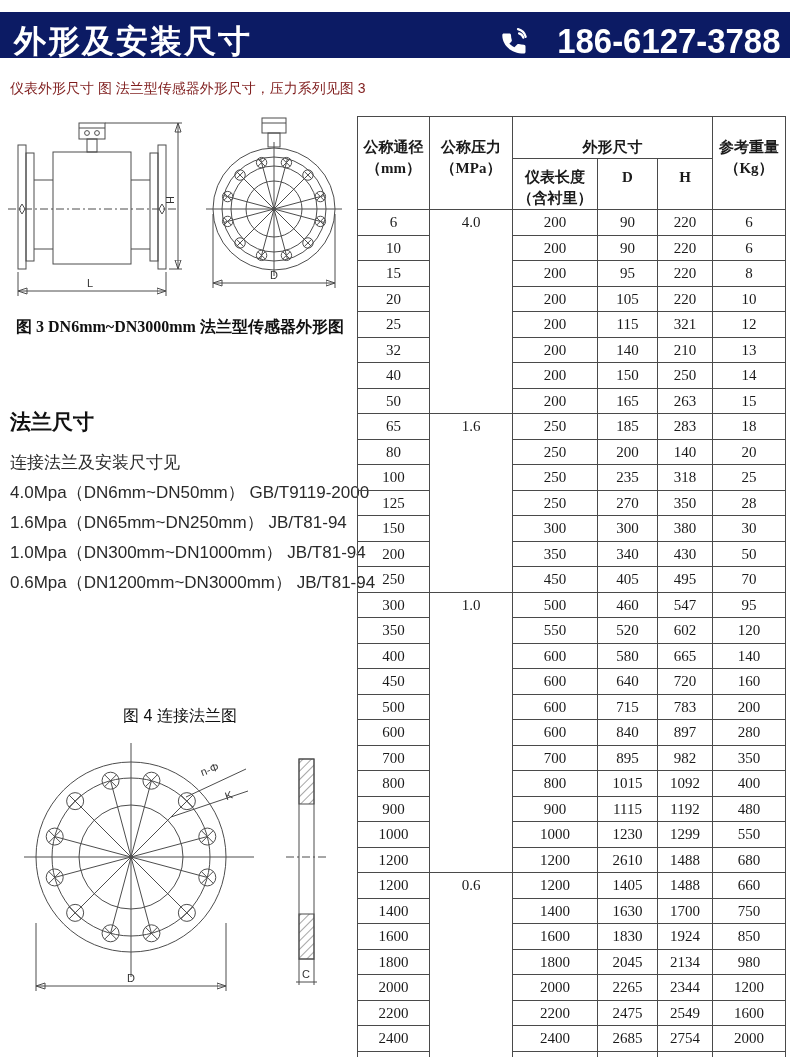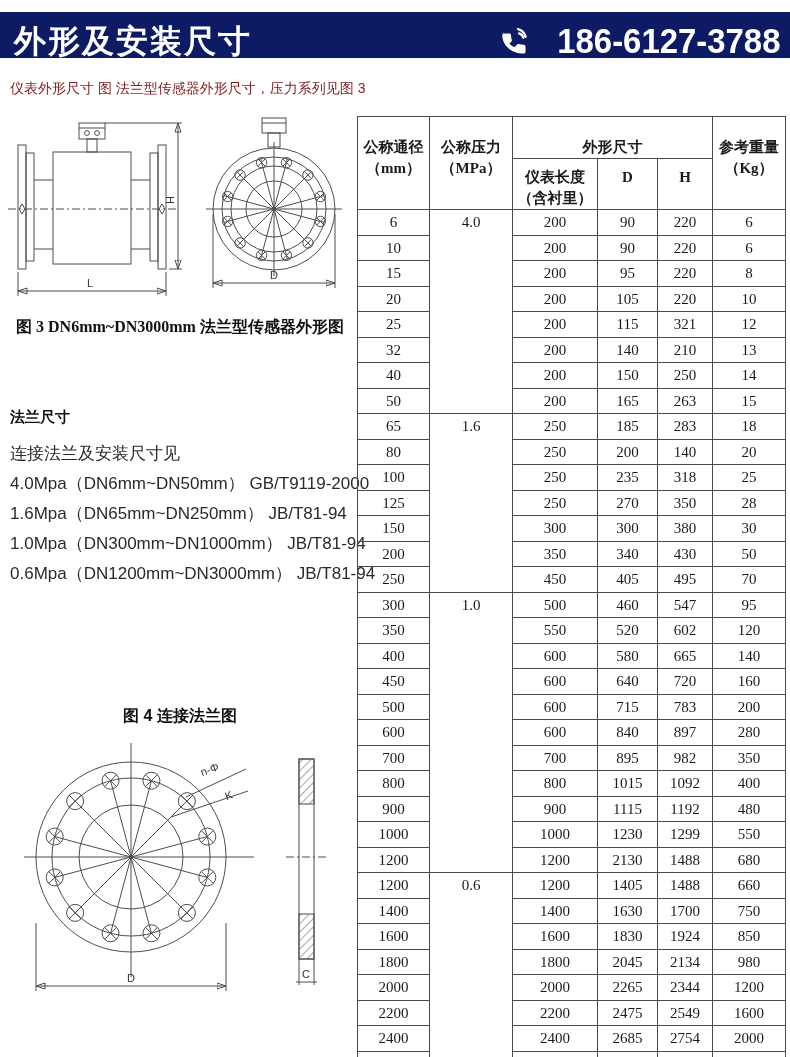--- a/index.html
+++ b/index.html
@@ -57,36 +57,36 @@
   .fig-caption {
     text-align: center;
     font-size: 16px;
     font-weight: 600;
     color: #111111;
     margin-top: 13px;
     font-family: Liberation Serif, serif;
   }
   .flange-text { position: absolute; left: 10px; top: 408px; width: 345px; }
   .flange-heading {
-    font-size: 15px;
+    font-size: 21px;
     font-weight: bold;
     color: #111111;
     margin-bottom: 12px;
   }
   .flange-line {
     font-size: 17px;
     color: #2a2a2a;
     line-height: 30px;
     white-space: nowrap;
   }
   .fig4-wrap { position: absolute; left: 6px; top: 706px; width: 348px; }
   .fig4-caption {
     text-align: center;
     font-size: 16px;
-    font-weight: 700;
+    font-weight: 400;
     color: #111111;
     margin-bottom: 6px;
   }
   svg.drawing { display: block; }
   svg.drawing line, svg.drawing path, svg.drawing rect.ln, svg.drawing circle {
     stroke: #4d4d4d; fill: none; stroke-width: 1;
   }
   svg.drawing text {
     stroke: none; fill: #333333;
     font-family: "Liberation Sans", sans-serif;
@@ -563,21 +563,21 @@
           <tr>
             <td>1000</td>
             <td>1000</td>
             <td>1230</td>
             <td>1299</td>
             <td>550</td>
           </tr>
           <tr>
             <td>1200</td>
             <td>1200</td>
-            <td>2130</td>
+            <td>2610</td>
             <td>1488</td>
             <td>680</td>
           </tr>
           <tr>
             <td>1200</td>
             <td class="pressure-cell" rowspan="10">0.6</td>
             <td>1200</td>
             <td>1405</td>
             <td>1488</td>
             <td>660</td>

